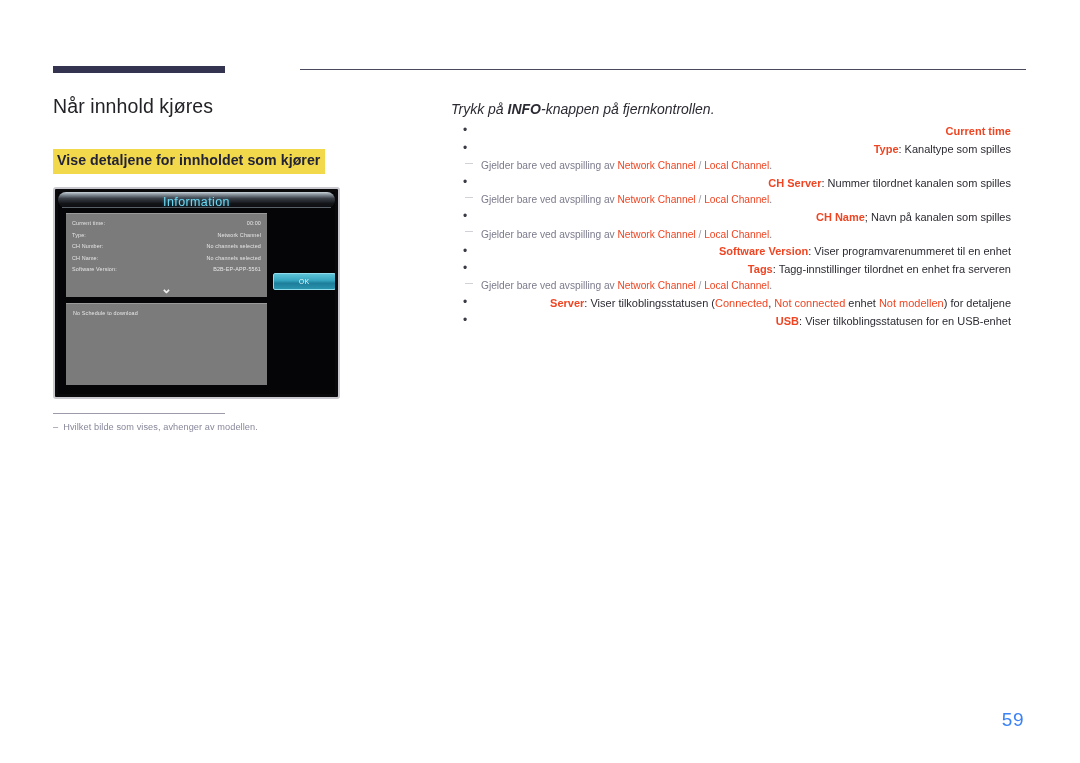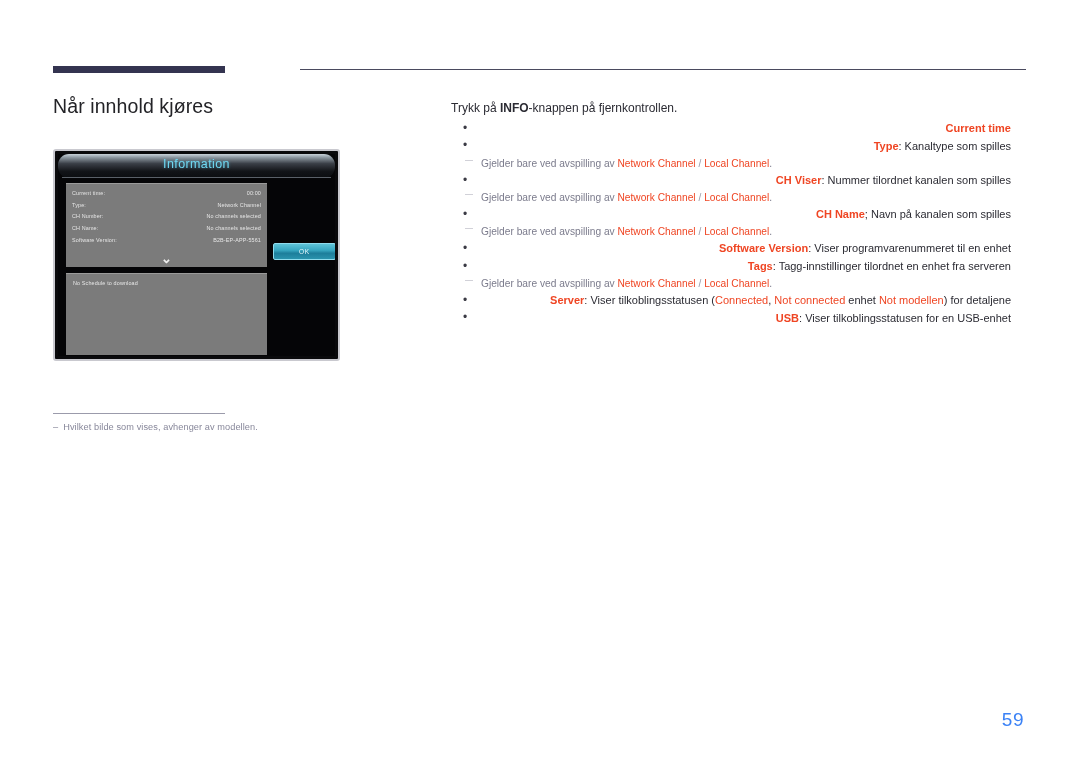--- a/index.html
+++ b/index.html
@@ -53,21 +53,21 @@
     position:relative;
   }
   .tv-screen {
     width:100%; height:100%;
     background:#050507;
     position:relative;
     overflow:hidden;
     border-radius:1px;
   }
   .tv-titlebar {
-    height:24px;
+    height:16px;
     background:linear-gradient(to bottom,#c9d3da 0%, #8f9aa3 14%, #3a3f47 40%, #121418 72%, #0b0d10 100%);
     position:relative;
     border-radius:11px;
   }
   .tv-titlebar .tv-title {
     position:absolute; left:0; right:0; top:3px;
     text-align:center;
     font-size:12.5px;
     color:#6fd8f2;
     letter-spacing:.4px;
@@ -128,21 +128,21 @@
   .footnote-rule { width:172px; height:1px; background:#9b9bab; margin-bottom:8px; }
   .footnote {
     font-size:9.2px; color:#87879a; letter-spacing:.08px;
     display:flex; gap:5px;
   }
   .footnote .dash { color:#87879a; }
 
   
   .right-col { position:absolute; left:451px; top:100px; width:560px; }
 
-  .intro { font-size:12px; color:#2b2b33; line-height:1.35; margin-bottom:5px; }
+  .intro { font-size:14px; color:#2b2b33; line-height:1.35; margin-bottom:5px;font-style:italic; }
   .intro b { font-weight:700; }
 
   ul.bullets { list-style:none; margin:0; padding:0; }
   li.bullet {
     position:relative;
     padding-left:28px;
     font-size:11px;
     color:#2b2b33;
     line-height:1.32;
     margin-bottom:3.2px;
@@ -181,20 +181,21 @@
 
 <div class="header-rule">
   <div class="thick"></div>
   <div class="thin"></div>
 </div>
 
 <div class="left-col">
 
   <h1 class="page-title">Når innhold kjøres</h1>
 
+  <div class="section-title">Vise detaljene for innholdet som kjører</div>
 
   
   <div class="tv-figure">
     <div class="tv-screen">
 
       <div class="tv-titlebar">
         <div class="tv-title">Information</div>
         <div class="tv-underline"></div>
       </div>
 
@@ -252,21 +253,21 @@
   <div class="intro"><span>Trykk på </span><b>INFO</b><span>-knappen på fjernkontrollen.</span></div>
 
   <ul class="bullets">
 
     <li class="bullet"><span class="redb">Current time</span></li>
 
     <li class="bullet"><span class="redb">Type</span><span>: Kanaltype som spilles</span></li>
 
     <li class="sub"><span>Gjelder bare ved avspilling av </span><span class="red">Network Channel</span><span class="gsep"> / </span><span class="red">Local Channel</span><span>.</span></li>
 
-    <li class="bullet"><span class="redb">CH Viser</span><span>: Nummer tilordnet kanalen som spilles</span></li>
+    <li class="bullet"><span class="redb">CH Server</span><span>: Nummer tilordnet kanalen som spilles</span></li>
 
     <li class="sub"><span>Gjelder bare ved avspilling av </span><span class="red">Network Channel</span><span class="gsep"> / </span><span class="red">Local Channel</span><span>.</span></li>
 
     <li class="bullet"><span class="redb">CH Name</span><span>; Navn på kanalen som spilles</span></li>
 
     <li class="sub"><span>Gjelder bare ved avspilling av </span><span class="red">Network Channel</span><span class="gsep"> / </span><span class="red">Local Channel</span><span>.</span></li>
 
     <li class="bullet"><span class="redb">Software Version</span><span>: Viser programvarenummeret til en enhet</span></li>
 
 

